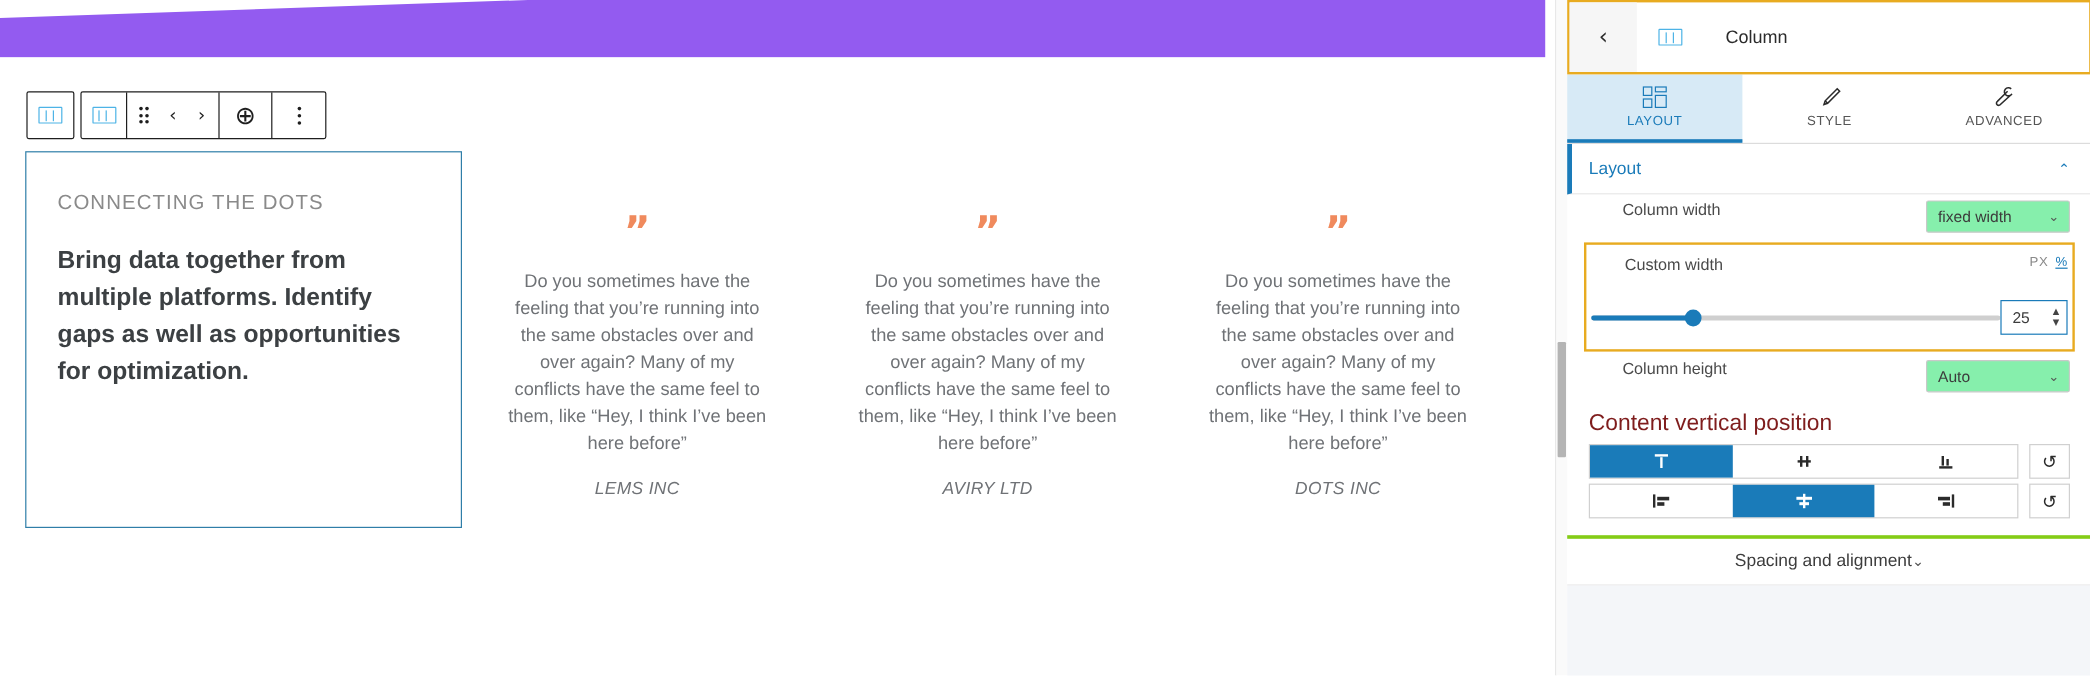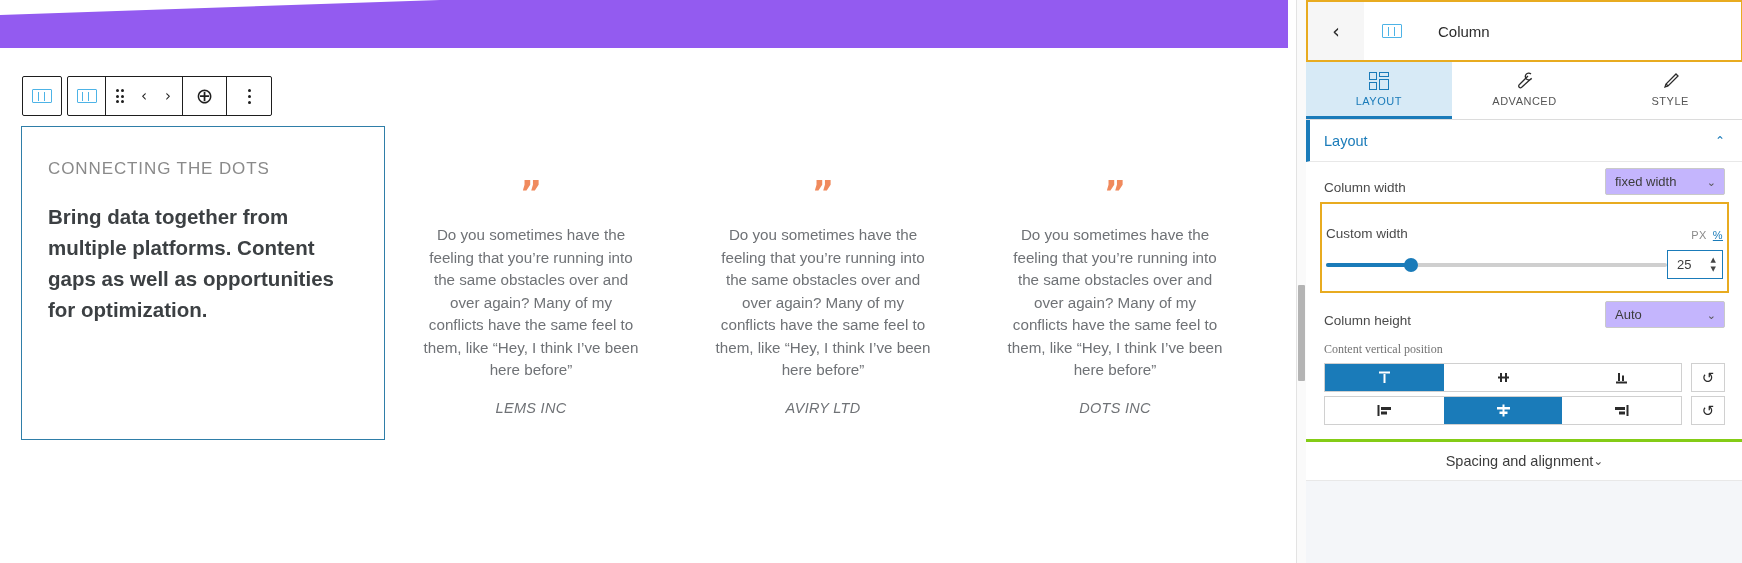--- a/index.html
+++ b/index.html
@@ -247,30 +247,31 @@
     justify-content: center;
   }
   .section-title { font-size: 14.5px; color: #1a7bb9; }
   .section-head.collapsed .section-title { color: #3c3c3c; }
   .caret { font-size: 12px; color: #1a7bb9; line-height: 1; font-family: "DejaVu Sans", sans-serif; }
   .section-head.collapsed .caret { color: #555; }
 
   .section-body { padding: 0 18px; }
 
   .row {
-    display: flex; align-items: flex-end; justify-content: space-between;
+    display: flex; align-items: flex-start; justify-content: space-between;
     min-height: 38px;
     padding: 5px 0;
+    margin-left: 28px;
   }
   .row-label { font-size: 13.5px; color: #4a4a4a; }
   .select {
     position: relative;
     width: 120px; height: 27px;
     border: 1px solid #c9c9c9;
-    background: #c4b5fd;
+    background: #86efac;
     border-radius: 2px;
     display: flex; align-items: center;
     padding: 0 22px 0 9px;
     font-size: 13px;
     color: #3c3c3c;
     cursor: pointer;
   }
   .select .sel-caret {
     position: absolute; right: 8px; top: 50%;
     transform: translateY(-50%);
@@ -329,21 +330,21 @@
   .spinner {
     position: absolute; right: 6px; top: 50%;
     transform: translateY(-50%);
     display: flex; flex-direction: column; gap: 2px;
     font-size: 7px; color: #444;
     line-height: 1;
     font-family: "DejaVu Sans", sans-serif;
     cursor: pointer;
   }
 
-  .field-label { font-size: 12px; color: #737373; padding: 9px 0 6px 0; font-family: Liberation Serif, serif; }
+  .field-label { font-size: 19px; color: #7f1d1d; padding: 9px 0 6px 0; }
 
   .btn-row { display: flex; align-items: stretch; gap: 9px; margin-bottom: 4px; }
   .seg {
     flex: 1;
     display: flex;
     border: 1px solid #d0d0d0;
     background: #fff;
     height: 29px;
   }
   .seg-btn {
@@ -426,21 +427,21 @@
               <span></span>
           </span>
         </button>
       </div>
     </div>
 
     <div class="content-row">
 
       <div class="intro-col">
         <div class="intro-eyebrow">CONNECTING THE DOTS</div>
-        <div class="intro-head">Bring data together from multiple platforms. Content gaps as well as opportunities for optimization.</div>
+        <div class="intro-head">Bring data together from multiple platforms. Identify gaps as well as opportunities for optimization.</div>
       </div>
 
       <div class="quotes-wrap">
 
         <div class="quote-col">
           <div class="quote-mark">”</div>
           <div class="quote-body">Do you sometimes have the feeling that you’re running into the same obstacles over and over again? Many of my conflicts have the same feel to them, like “Hey, I think I’ve been here before”</div>
           <div class="quote-author">LEMS INC</div>
         </div>
 
@@ -488,33 +489,33 @@
             <b class="l1"></b>
               <b class="l2"></b>
               <i class="l3"></i>
               <i class="l4"></i>
           </span>
           <span class="tab-label">LAYOUT</span>
         </button>
         <button class="tab">
           <span>
             <svg width="20" height="18" viewBox="0 0 20 18">
-              <path d="M16 2 a3.4 3.4 0 1 0 0.6 4.3 L7 15 a1.8 1.8 0 1 1-2.5-2.5 L13 4" fill="none" stroke="#2b2b2b" stroke-width="1.3"></path>
-            </svg>
-          </span>
-          <span class="tab-label">ADVANCED</span>
-        </button>
-        <button class="tab">
-          <span>
-            <svg width="20" height="18" viewBox="0 0 20 18">
               <path d="M16 2 L18 4 L8 14 L5 15 L6 12 Z" fill="none" stroke="#2b2b2b" stroke-width="1.3"></path>
               <path d="M6 12 L8 14" stroke="#2b2b2b" stroke-width="1.3"></path>
             </svg>
           </span>
           <span class="tab-label">STYLE</span>
+        </button>
+        <button class="tab">
+          <span>
+            <svg width="20" height="18" viewBox="0 0 20 18">
+              <path d="M16 2 a3.4 3.4 0 1 0 0.6 4.3 L7 15 a1.8 1.8 0 1 1-2.5-2.5 L13 4" fill="none" stroke="#2b2b2b" stroke-width="1.3"></path>
+            </svg>
+          </span>
+          <span class="tab-label">ADVANCED</span>
         </button>
       </div>
 
       <div class="section-head open">
         <span class="section-title">Layout</span>
         <span class="caret">⌃</span>
       </div>
 
       <div class="section-body">
 

